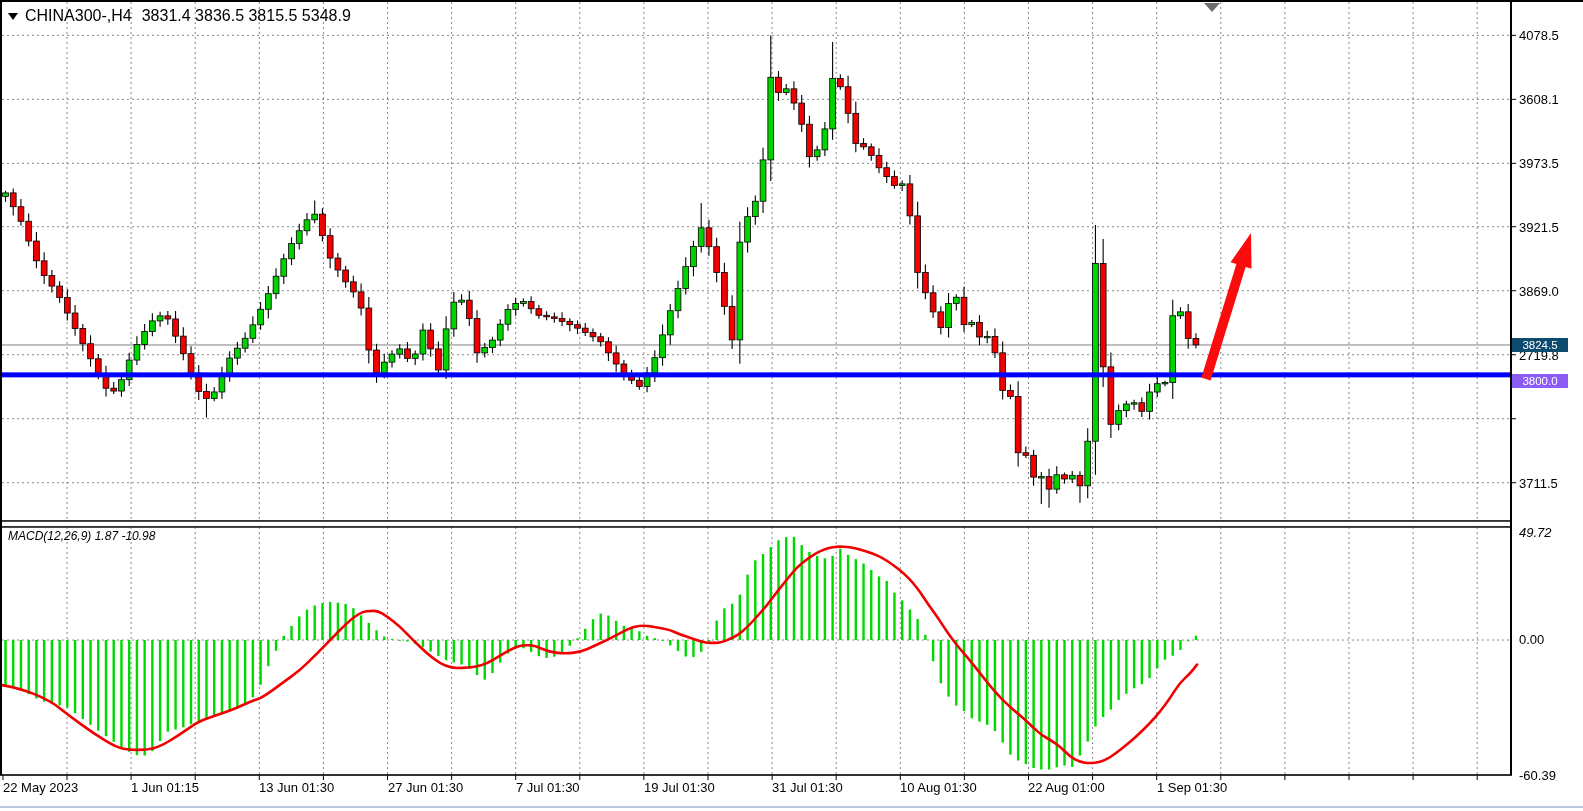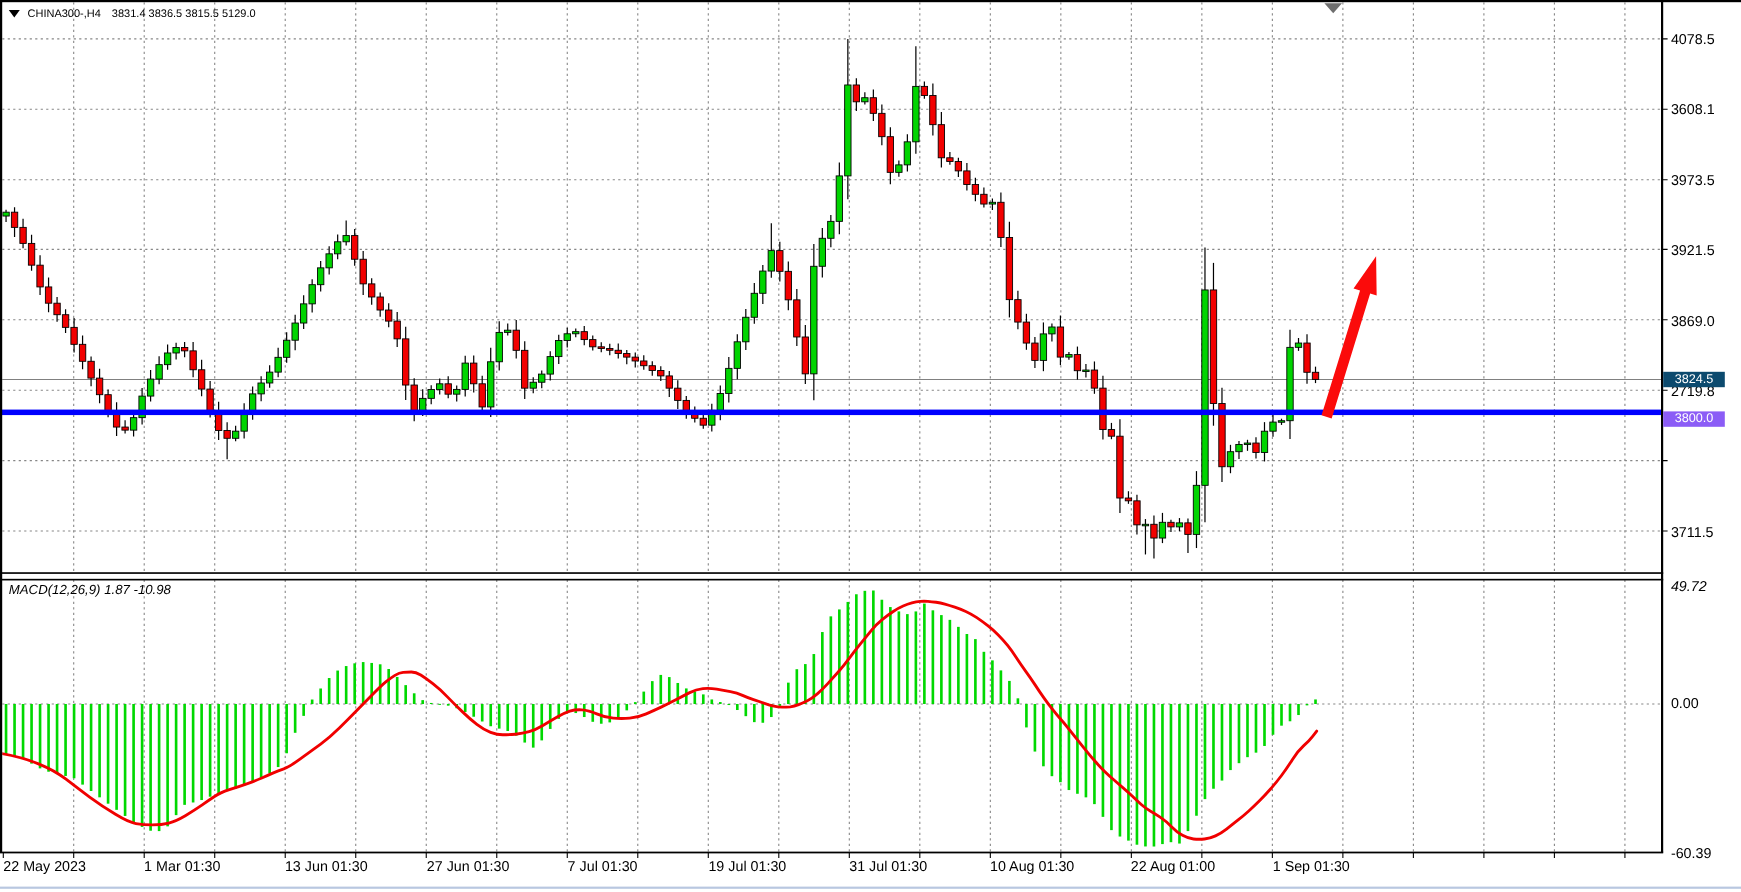--- a/index.html
+++ b/index.html
@@ -1,19 +1,19 @@
 <!DOCTYPE html>
 <html><head>
 <meta charset="utf-8">
 <style>
   html,body{margin:0;padding:0;background:#fff;}
   #root{position:relative;width:1583px;height:811px;background:#ffffff;overflow:hidden;
         font-family:"Liberation Sans",sans-serif;}
   #cv{position:absolute;left:0;top:0;}
-  #title{position:absolute;left:8px;top:7px;font-size:10px;color:#000;display:flex;align-items:center;}
+  #title{position:absolute;left:8px;top:7px;font-size:16px;color:#000;display:flex;align-items:center;}
   #tri{width:0;height:0;border-left:5px solid transparent;border-right:5px solid transparent;
        border-top:7px solid #000;display:inline-block;margin-right:7px;}
   #title .sym{margin-right:10px;}
   #macdlbl{position:absolute;left:8px;top:529px;font-size:12px;color:#000;font-style:italic;}
   .axlbl{position:absolute;font-size:13px;line-height:14px;color:#000;white-space:nowrap;}
   .tag{position:absolute;left:1512px;width:56px;height:14px;font-size:11.5px;line-height:14px;
        color:#fff;text-align:center;}
 </style>
 </head>
 <body>
@@ -602,21 +602,21 @@
       <rect x="1510" y="0" width="2" height="775" fill="#000000"></rect>
       <rect x="0" y="520.2" width="1512" height="1.5" fill="#000000"></rect>
       <rect x="0" y="526.2" width="1512" height="1.5" fill="#000000"></rect>
       <rect x="0" y="774.2" width="1512" height="1.6" fill="#000000"></rect>
       <rect x="0" y="806" width="1583" height="2" fill="#b9c7e0"></rect>
     </svg>
 
   <div id="title">
     <span id="tri"></span>
     <span class="sym">CHINA300-,H4</span>
-    <span>3831.4 3836.5 3815.5 5129.0</span>
+    <span>3831.4 3836.5 3815.5 5348.9</span>
   </div>
 
   <div id="macdlbl">MACD(12,26,9) 1.87 -10.98</div>
 
   <div id="paxis">
       <div class="axlbl" style="left: 1519px; top: 29.351px;">4078.5</div>
       <div class="axlbl" style="left: 1519px; top: 93.3485px;">3608.1</div>
       <div class="axlbl" style="left: 1519px; top: 157.346px;">3973.5</div>
       <div class="axlbl" style="left: 1519px; top: 220.734px;">3921.5</div>
       <div class="axlbl" style="left: 1519px; top: 284.731px;">3869.0</div>
@@ -624,21 +624,21 @@
       <div class="axlbl" style="left: 1553px; top: 412.726px; margin-left: 36px;">3764.0</div>
       <div class="axlbl" style="left: 1519px; top: 476.724px;">3711.5</div>
     </div>
   <div id="maxis">
       <div class="axlbl" style="left: 1519px; top: 526px; font-style: italic;">49.72</div>
       <div class="axlbl" style="left: 1519px; top: 633px;">0.00</div>
       <div class="axlbl" style="left: 1519px; top: 769px;">-60.39</div>
     </div>
   <div id="taxis">
       <div class="axlbl" style="left: 3px; top: 781px;">22 May 2023</div>
-      <div class="axlbl" style="left: 131px; top: 781px;">1 Mar 01:30</div>
+      <div class="axlbl" style="left: 131px; top: 781px;">1 Jun 01:15</div>
       <div class="axlbl" style="left: 259px; top: 781px;">13 Jun 01:30</div>
       <div class="axlbl" style="left: 388px; top: 781px;">27 Jun 01:30</div>
       <div class="axlbl" style="left: 516px; top: 781px;">7 Jul 01:30</div>
       <div class="axlbl" style="left: 644px; top: 781px;">19 Jul 01:30</div>
       <div class="axlbl" style="left: 772px; top: 781px;">31 Jul 01:30</div>
       <div class="axlbl" style="left: 900px; top: 781px;">10 Aug 01:30</div>
       <div class="axlbl" style="left: 1028px; top: 781px;">22 Aug 01:00</div>
       <div class="axlbl" style="left: 1157px; top: 781px;">1 Sep 01:30</div>
     </div>
   <div id="tags">

